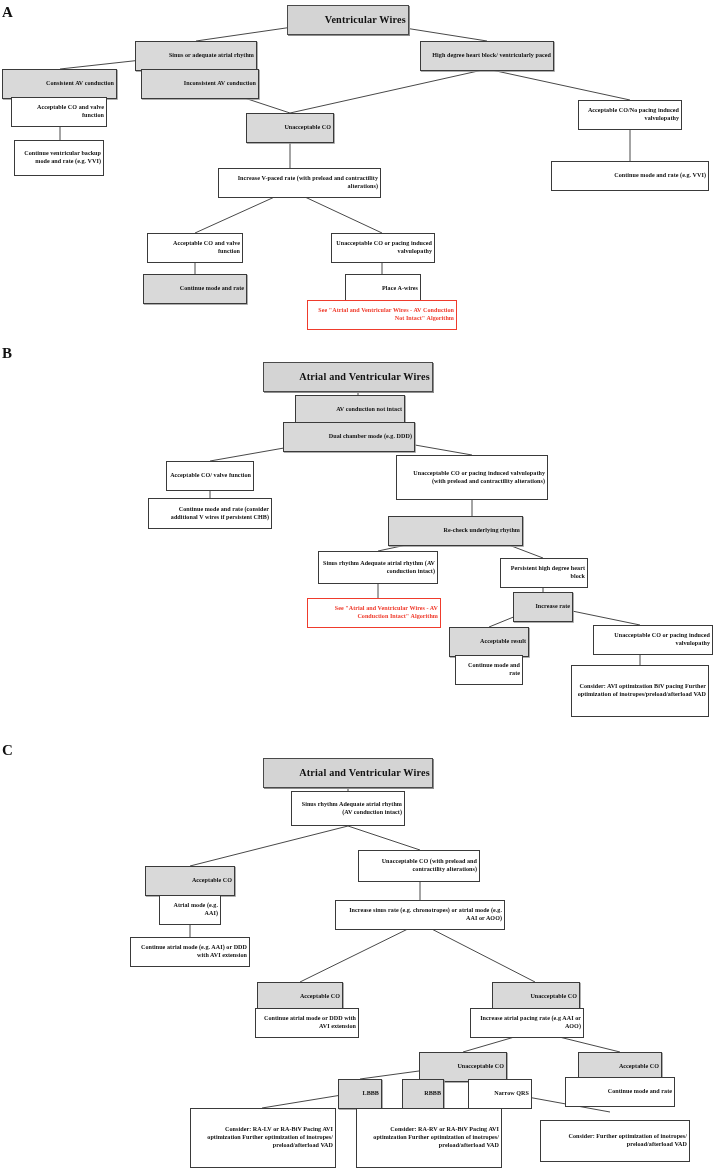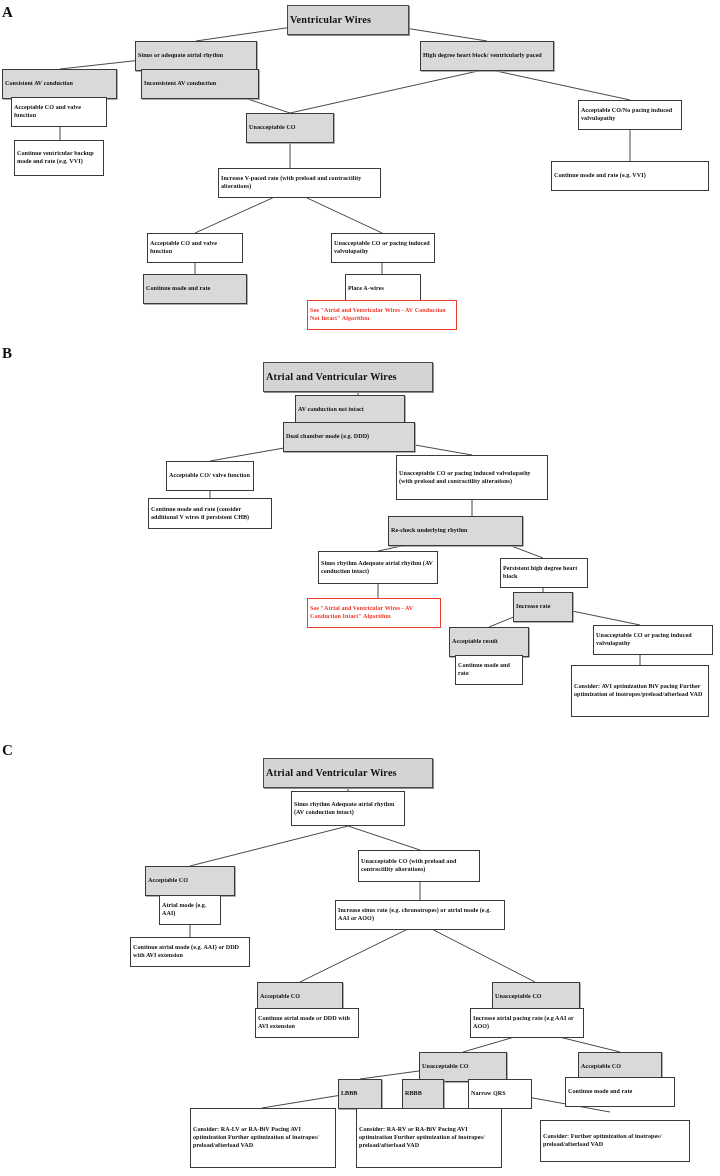--- a/index.html
+++ b/index.html
@@ -6,21 +6,21 @@
   body{width:720px;height:1176px;position:relative;
        font-family:"Liberation Serif","DejaVu Serif",serif;
        color:#000;overflow:hidden;}
   #chart{position:absolute;inset:0;}
   svg.wires{position:absolute;left:0;top:0;width:720px;height:1176px;
             pointer-events:none;}
   .panel-letter{position:absolute;font-family:"Liberation Serif",serif;
                 font-size:15px;font-weight:700;color:#111;}
   .node{position:absolute;box-sizing:border-box;border:1.2px solid #3a3a3a;
         background:#ffffff;display:flex;align-items:center;
-        justify-content:center;text-align:left;
+        justify-content:center;text-align:right;
         font-size:6.1px;font-weight:700;line-height:1.28;
         letter-spacing:.05px;padding:14px 2px;color:#111;}
   .node.title{background:#d4d4d4;border:1.4px solid #4a4a4a;
               font-size:10.2px;letter-spacing:.2px;
               box-shadow:1px 1px 0 #8e8e8e;}
   .node.shaded{background:#d9d9d9;box-shadow:.8px .8px 0 #9a9a9a;}
   .node.red{border:1.3px solid #ef3b2c;color:#ef3b2c;background:#fff;}
   .node.plain{background:#fff;}
   .node span{display:block;width:100%;}
 </style>

